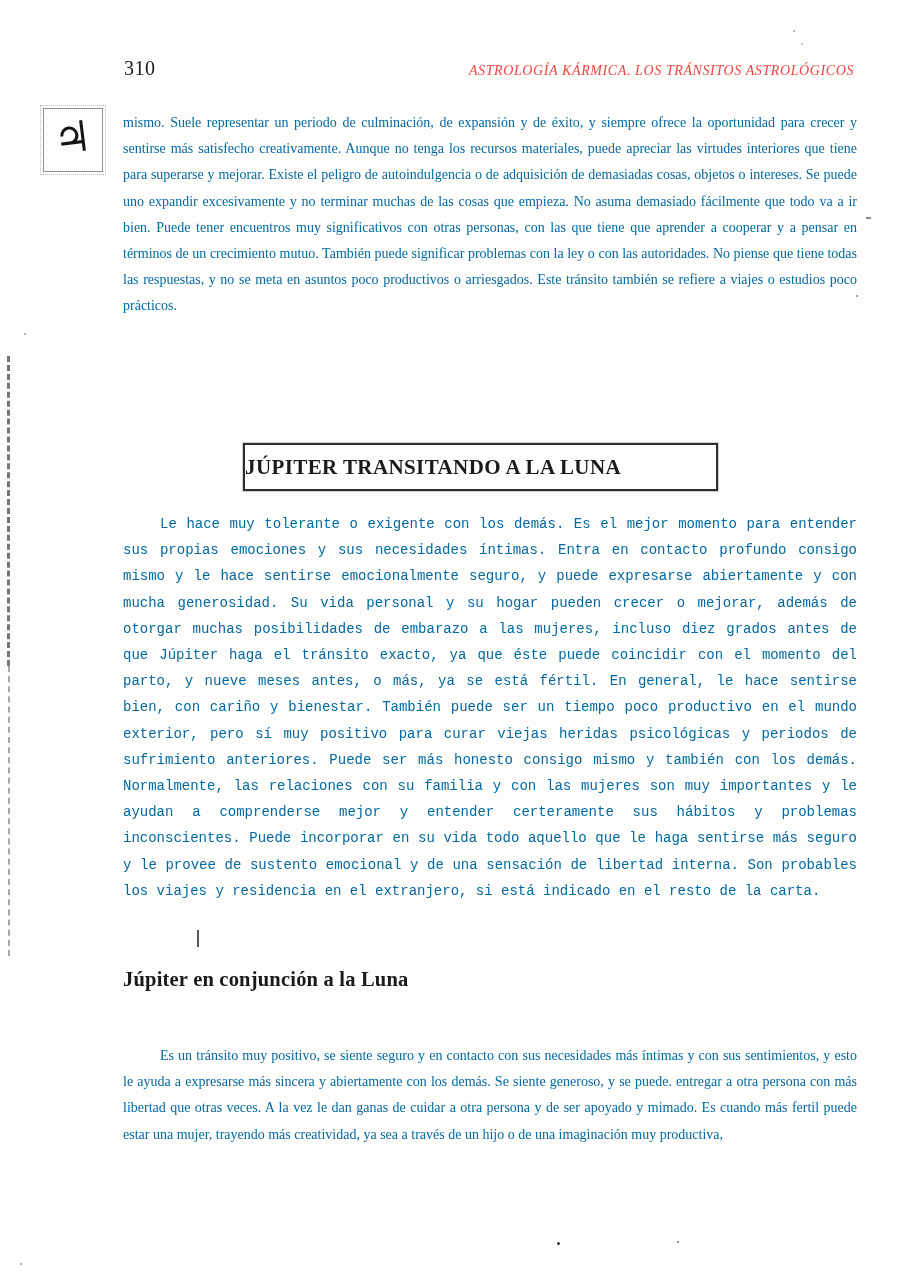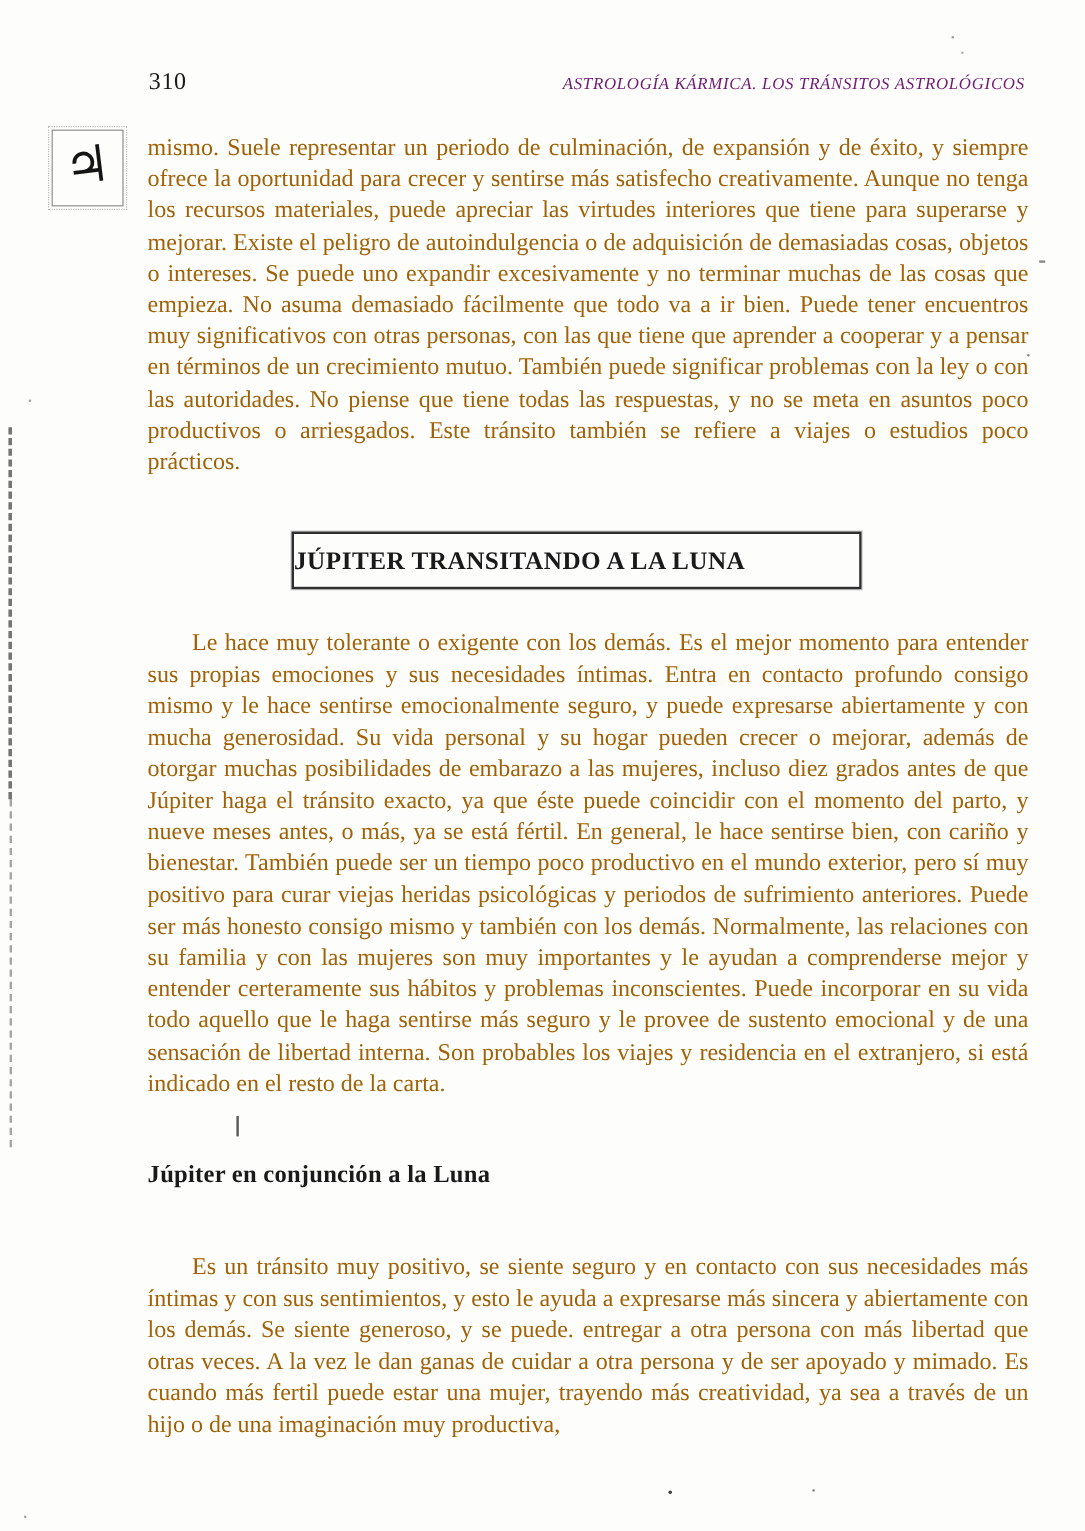--- a/index.html
+++ b/index.html
@@ -22,21 +22,21 @@
     font-size: 20px;
     letter-spacing: 0.5px;
   }
   .running-header {
     position: absolute;
     right: 50px;
     top: 63px;
     font-size: 14px;
     font-style: italic;
     letter-spacing: 0.6px;
-    color: #701a75;
+    color: #ef4444;
     white-space: nowrap;
   }
   .symbol-box {
     position: absolute;
     left: 43px;
     top: 108px;
     width: 58px;
     height: 62px;
     border: 1px solid #909090;
     outline: 1.5px dotted #bdbdbd;
@@ -52,27 +52,27 @@
     font-weight: bold;
     line-height: 1;
     color: #141414;
     transform: rotate(-7deg) translateY(-2px);
   }
   .body-text {
     position: absolute;
     left: 123px;
     width: 734px;
     margin: 0;
-    font-size: 20px;
+    font-size: 14px;
     line-height: 26.2px;
     text-align: justify;
-    color: #a16207;
+    color: #0369a1;
   }
   #para-intro { top: 110px; }
-  #para-main { top: 523px; text-indent: 37px; }
+  #para-main { top: 511px; text-indent: 37px; font-family: Liberation Mono, monospace; }
   #para-conjunction { top: 1043px; text-indent: 37px; }
   .boxed-heading {
     position: absolute;
     left: 243px;
     top: 443px;
     width: 475px;
     height: 48px;
     box-sizing: border-box;
     border: 2px solid #2e2e2e;
     box-shadow: 0 0 0 1px #cfcfcf;

